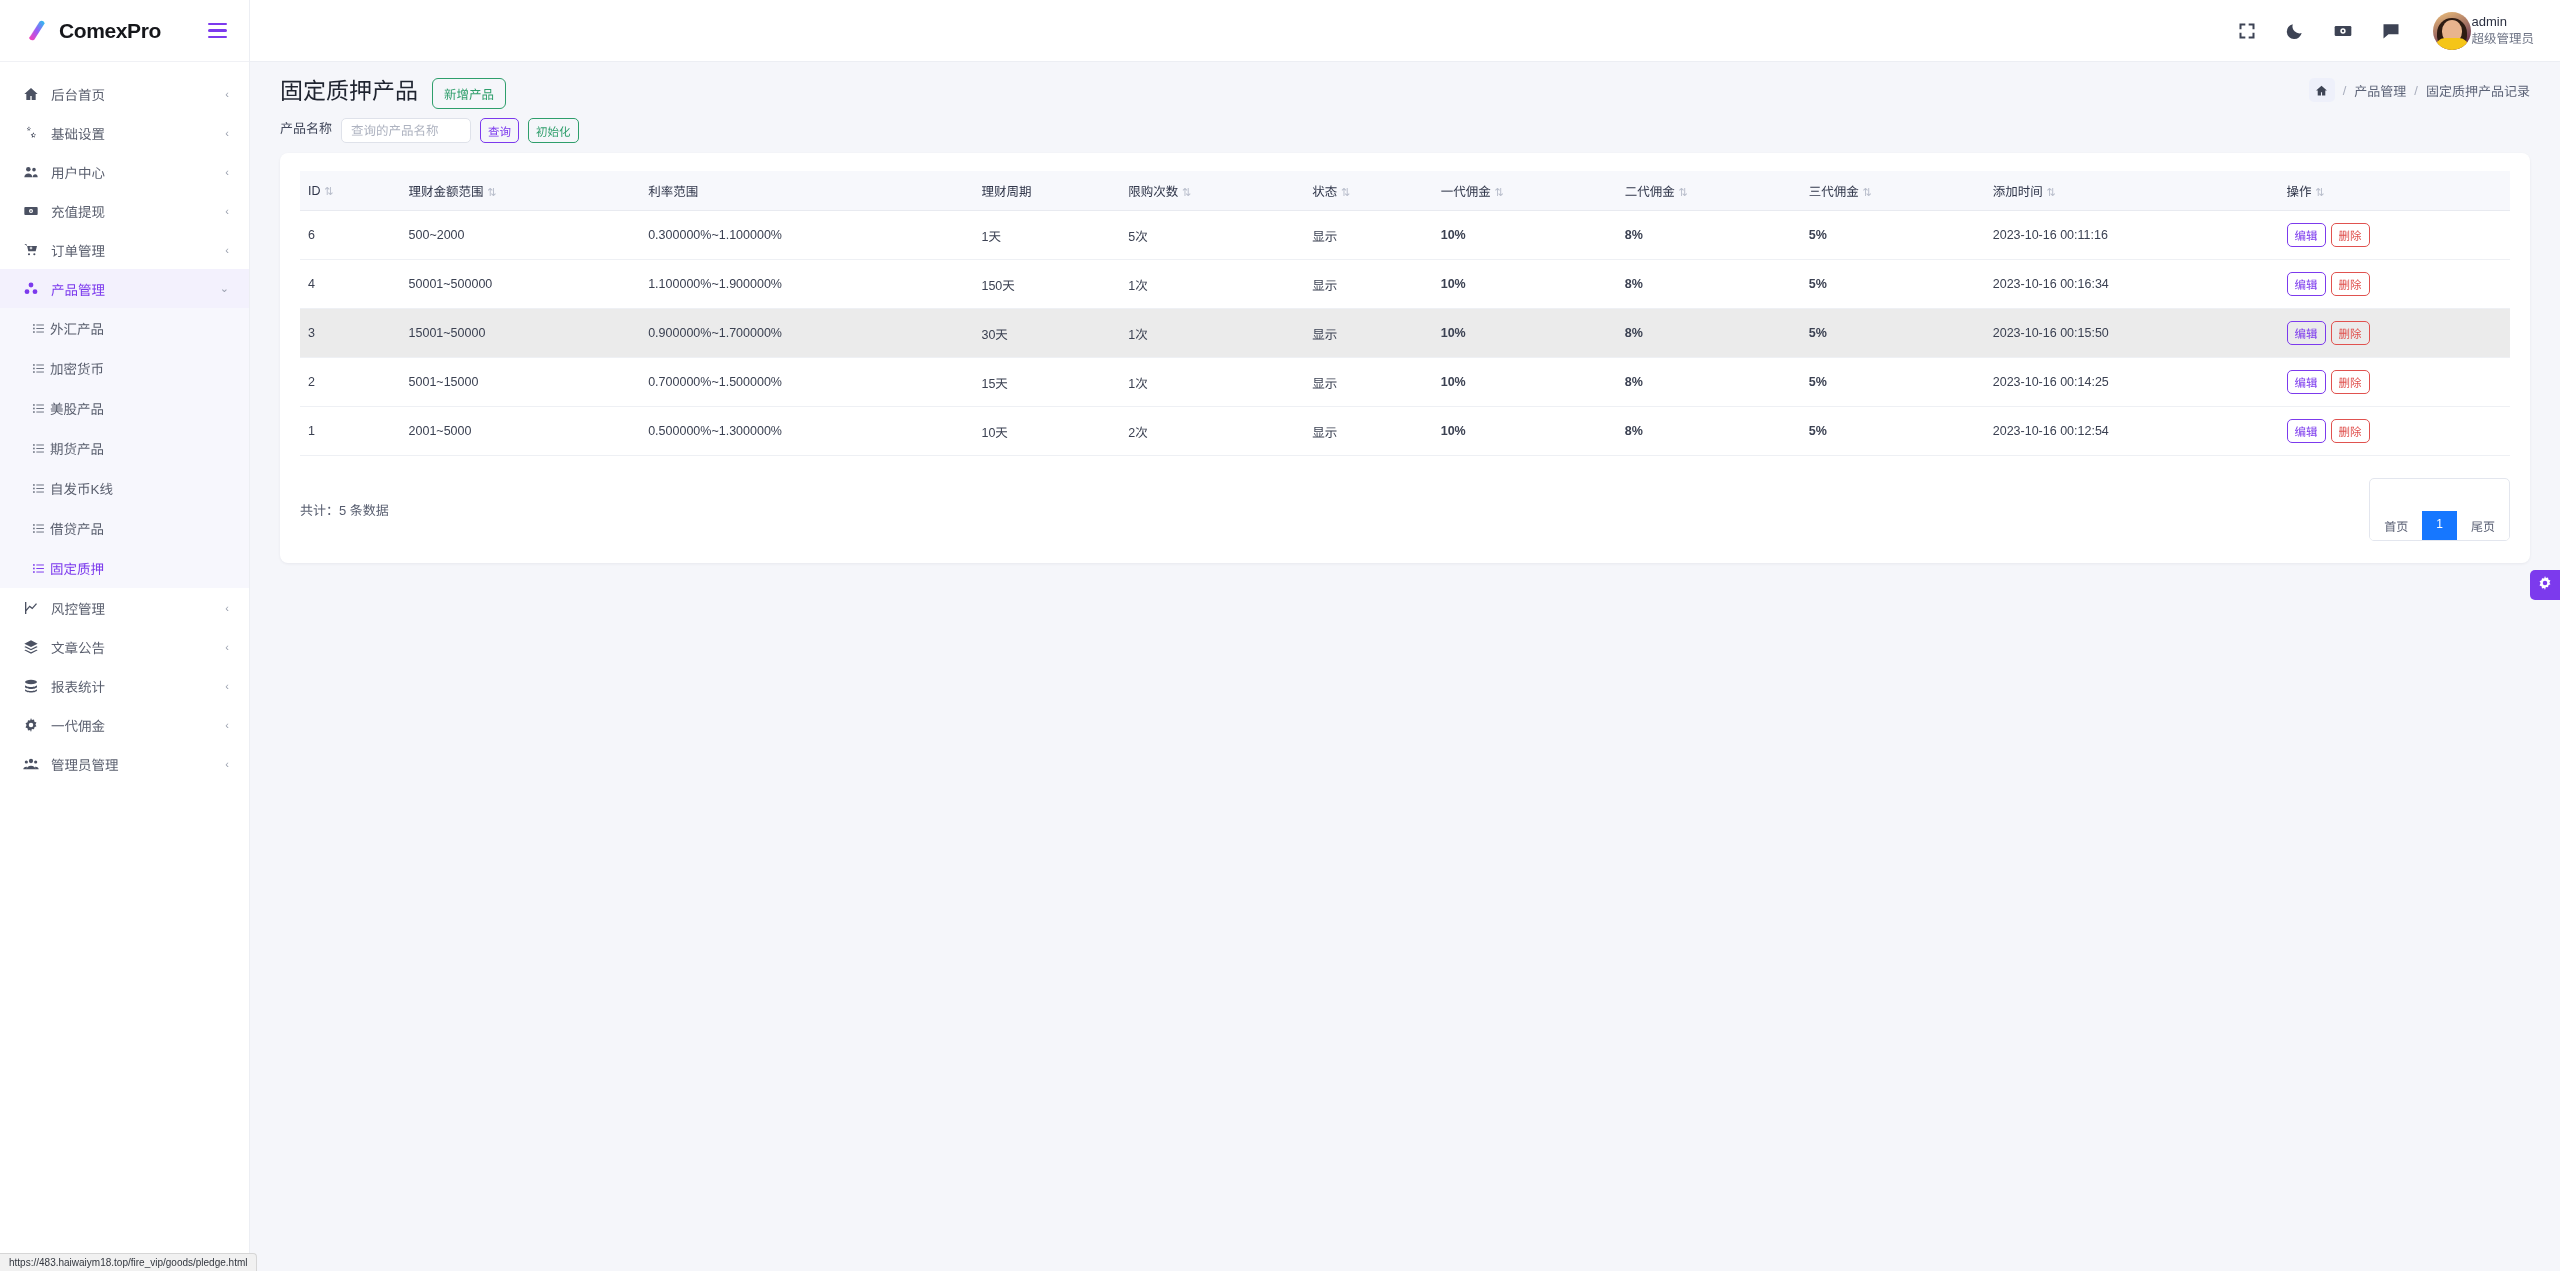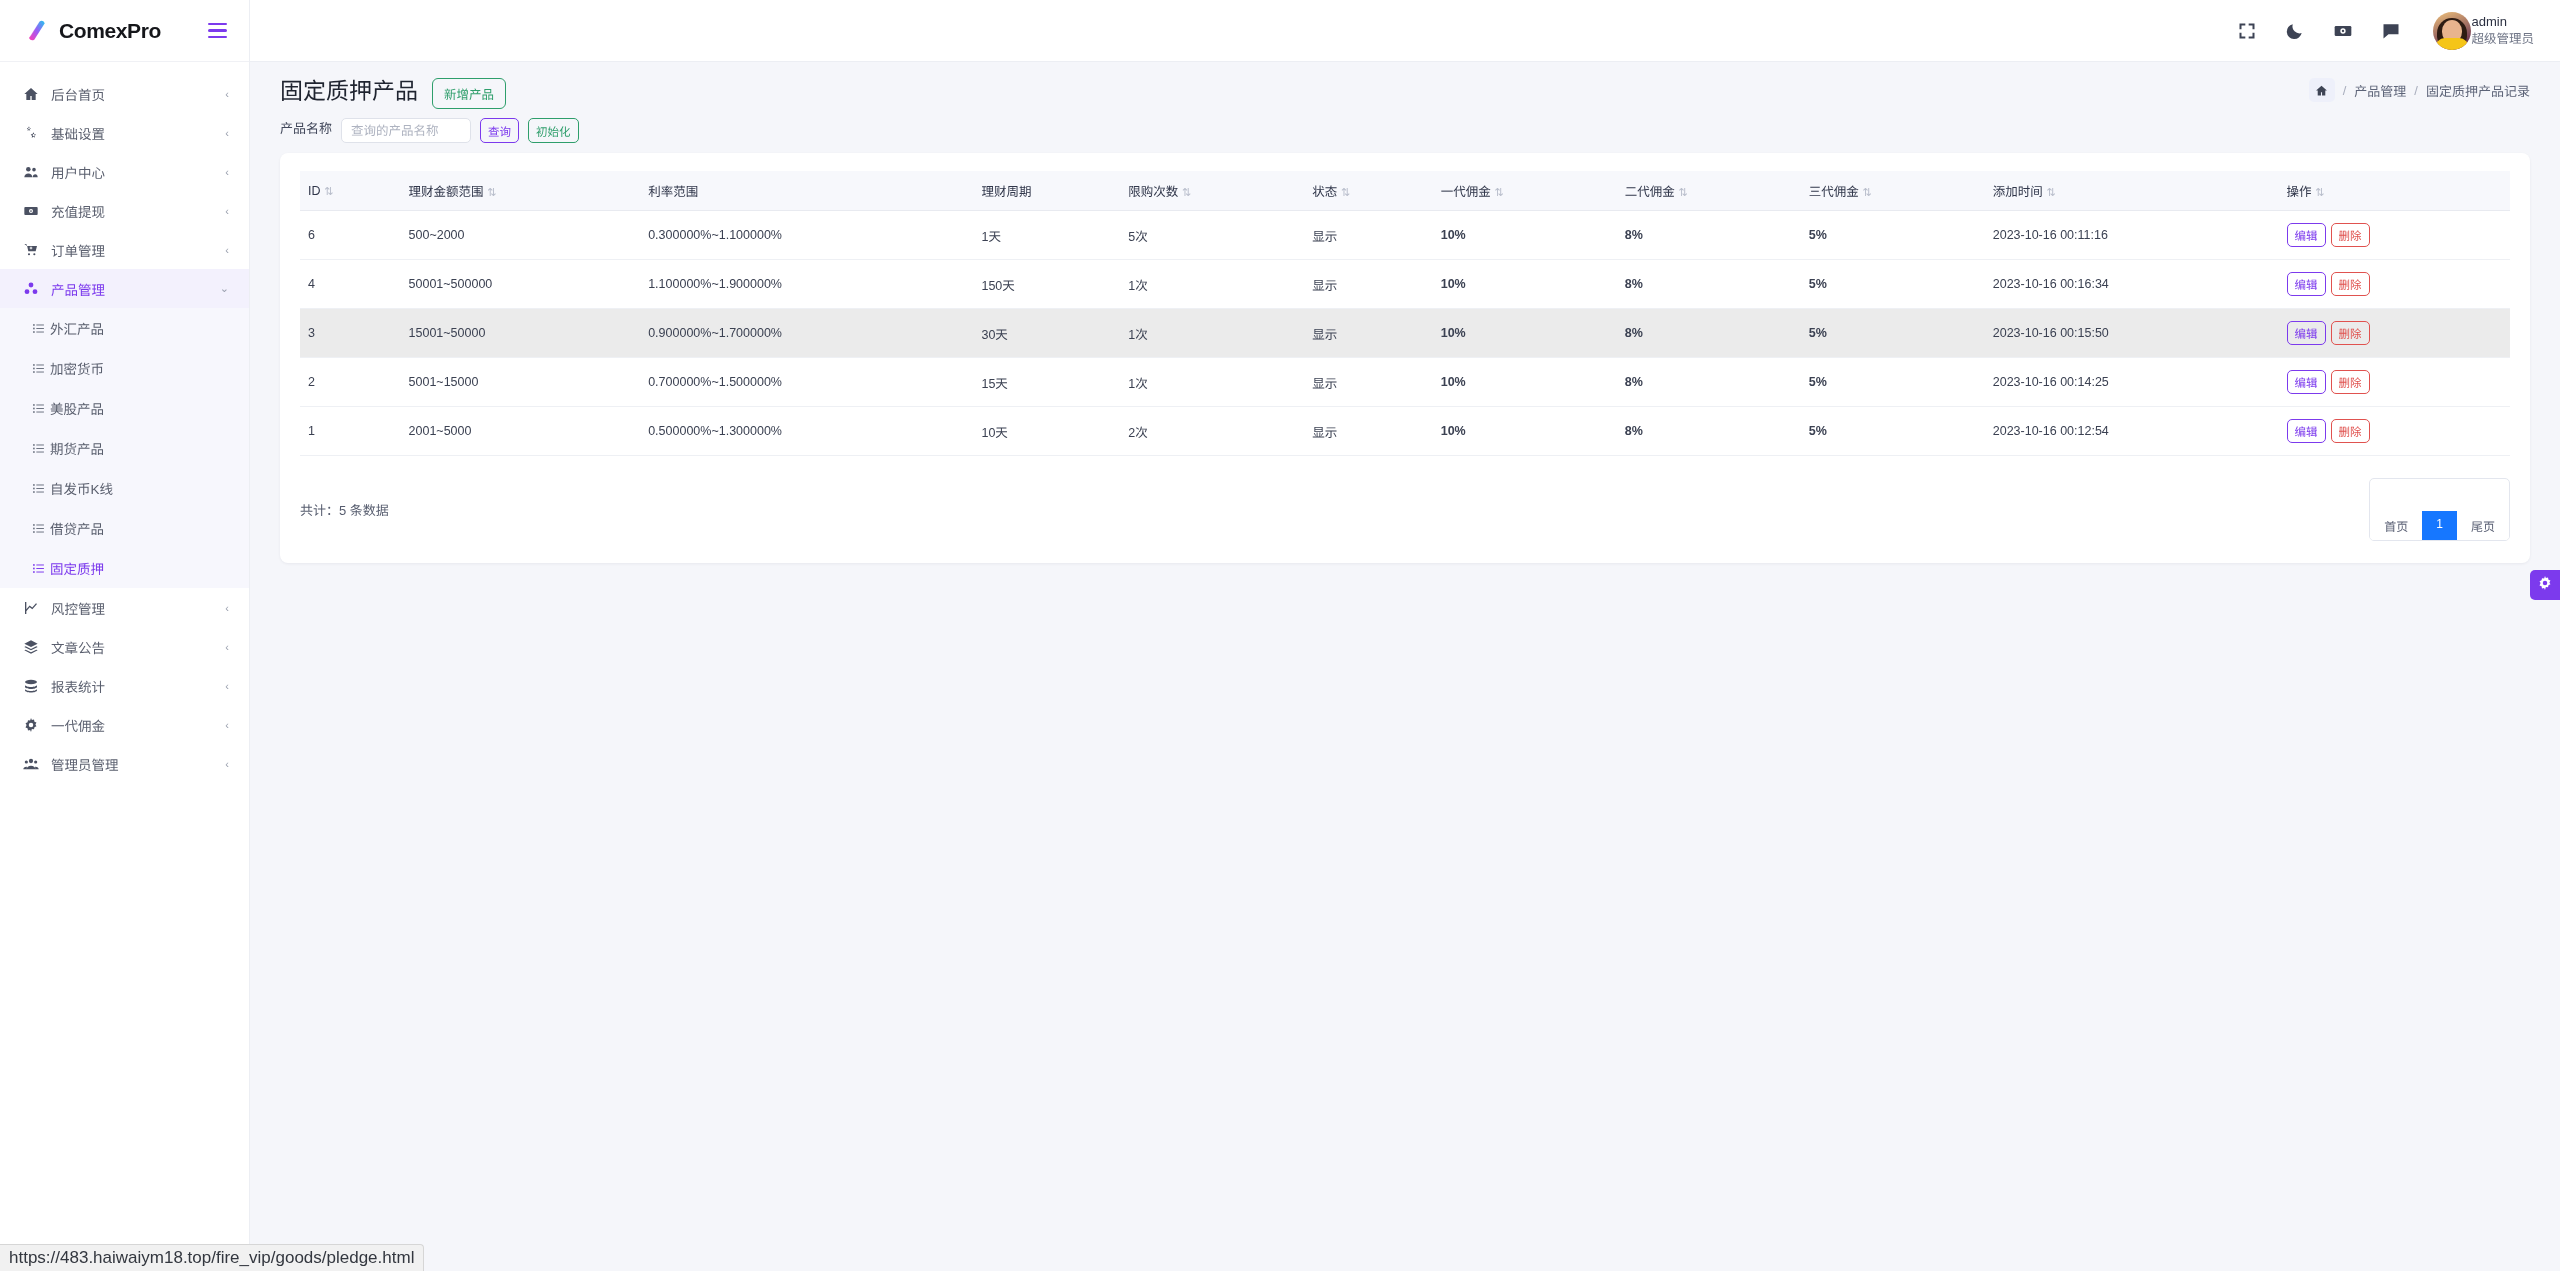--- a/index.html
+++ b/index.html
@@ -162,21 +162,21 @@
   .settings-fab {
     position: absolute; right: 0; top: 570px; width: 30px; height: 30px;
     background: #7c3aed; border-radius: 5px 0 0 5px;
     display: flex; align-items: center; justify-content: center; cursor: pointer;
   }
   .settings-fab svg { width: 16px; height: 16px; fill: #fff; }
 
   .statusbar {
     position: absolute; left: 0; bottom: 0; background: #f1f1f1;
     border-top: 1px solid #d6d6d6; border-right: 1px solid #d6d6d6;
-    font-size: 17px; color: #33373f; padding: 3px 9px; border-radius: 0 4px 0 0;
+    font-size: 10px; color: #33373f; padding: 3px 9px; border-radius: 0 4px 0 0;
     font-family: "Liberation Sans", sans-serif;
   }
 </style>
 </head>
 <body>
 
 <div class="app">
 
   <aside class="sidebar">
     <div class="brand">

